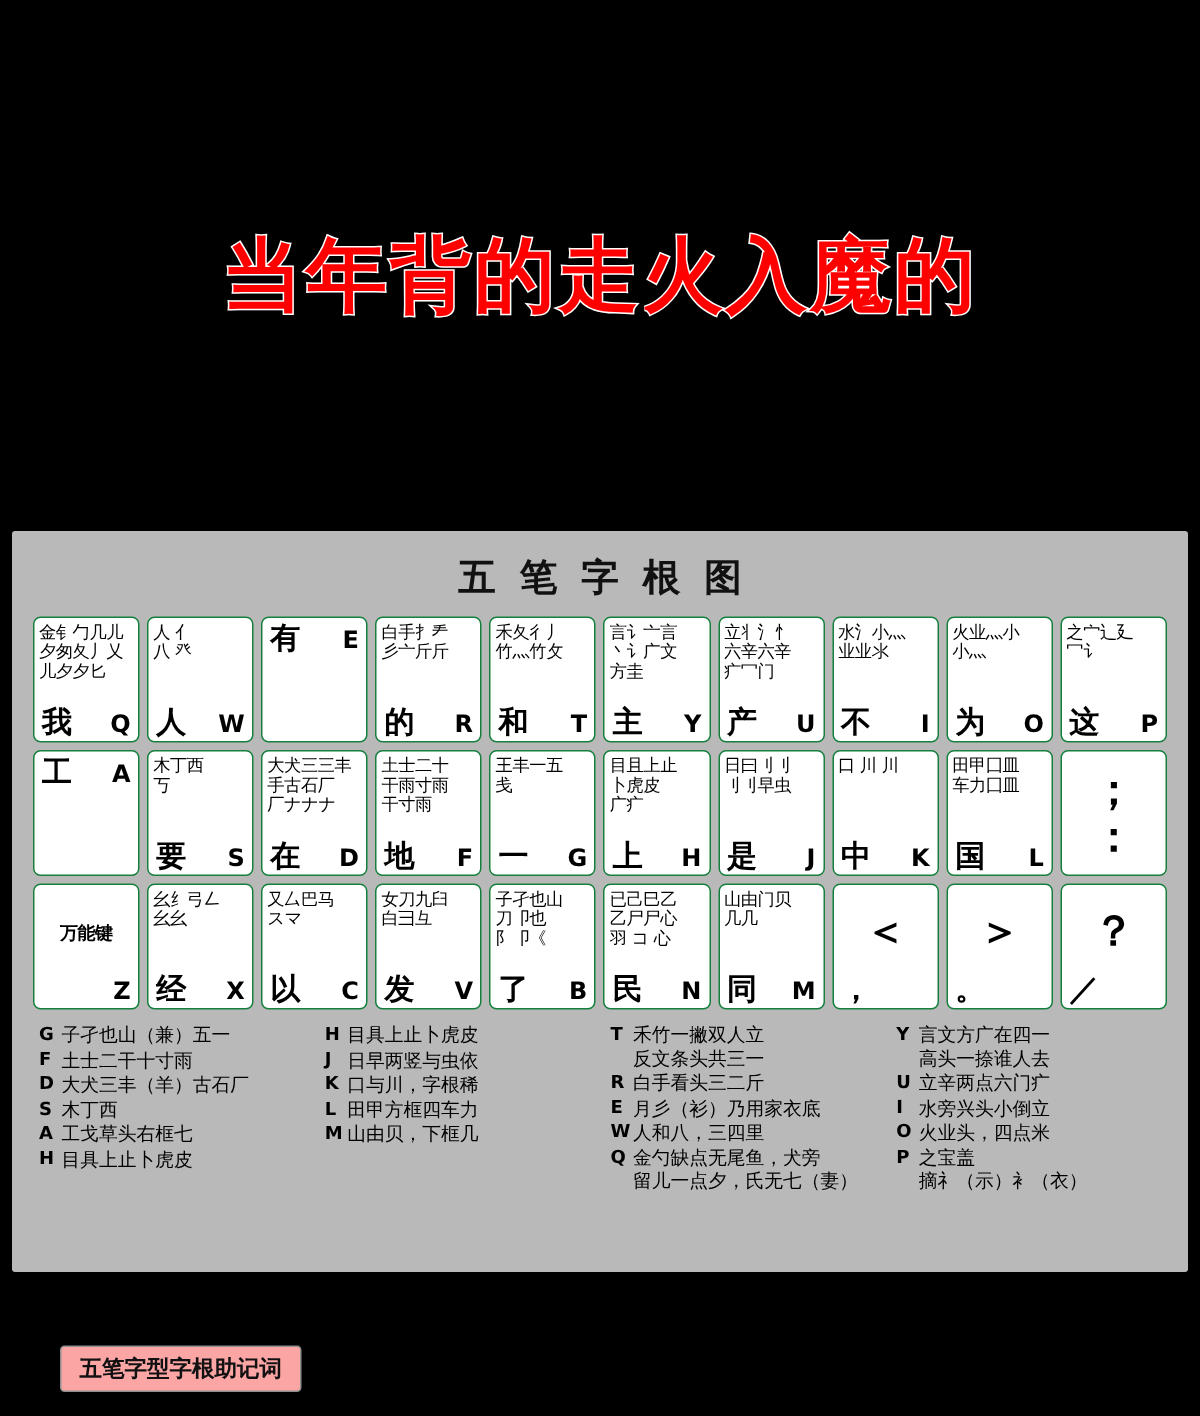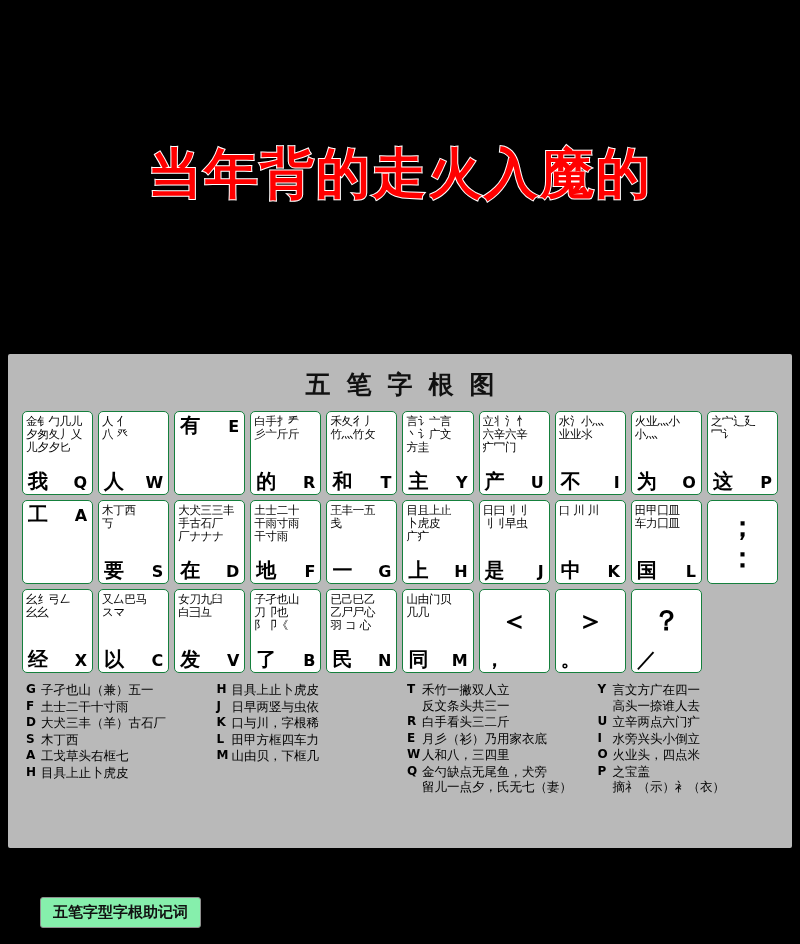--- a/index.html
+++ b/index.html
@@ -16,21 +16,21 @@
   .page {
     position: relative;
     width: 800px;
     height: 944px;
     background: #000000;
   }
 
   
   .title-block {
     position: absolute;
-    top: 0;
+    top: 10px;
     left: 0;
     width: 800px;
     height: 348px;
     background: #000;
     display: flex;
     flex-direction: column;
     justify-content: center;
     align-items: center;
     gap: 14px;
   }
@@ -163,21 +163,21 @@
   .mn-text {
     flex: 1;
     white-space: pre-line;
   }
 
   
   .footer-tab {
     position: absolute;
     left: 40px;
     bottom: 16px;
-    background: #86efac;
+    background: #fca5a5;
     border: 1px solid #8f8f8f;
     border-radius: 3px;
     padding: 5px 12px;
     font-size: 15px;
     font-weight: bold;
     color: #111;
   }
   .bottom-black {
     position: absolute;
     left: 0;
@@ -356,20 +356,26 @@
         </div>
       </div>
       <div class="key special">
         <div class="key-roots">；
 ：</div>
         <div class="key-bottom right-only">
           <span class="key-letter"></span>
         </div>
       </div>
 
+      <div class="key wild">
+        <div class="key-roots">万能键</div>
+        <div class="key-bottom right-only">
+          <span class="key-letter">Z</span>
+        </div>
+      </div>
       <div class="key">
         <div class="key-roots">幺纟弓𠃋
 幺幺</div>
         <div class="key-bottom">
           <span class="key-char">经</span>
           <span class="key-letter">X</span>
         </div>
       </div>
       <div class="key">
         <div class="key-roots">又厶巴马

